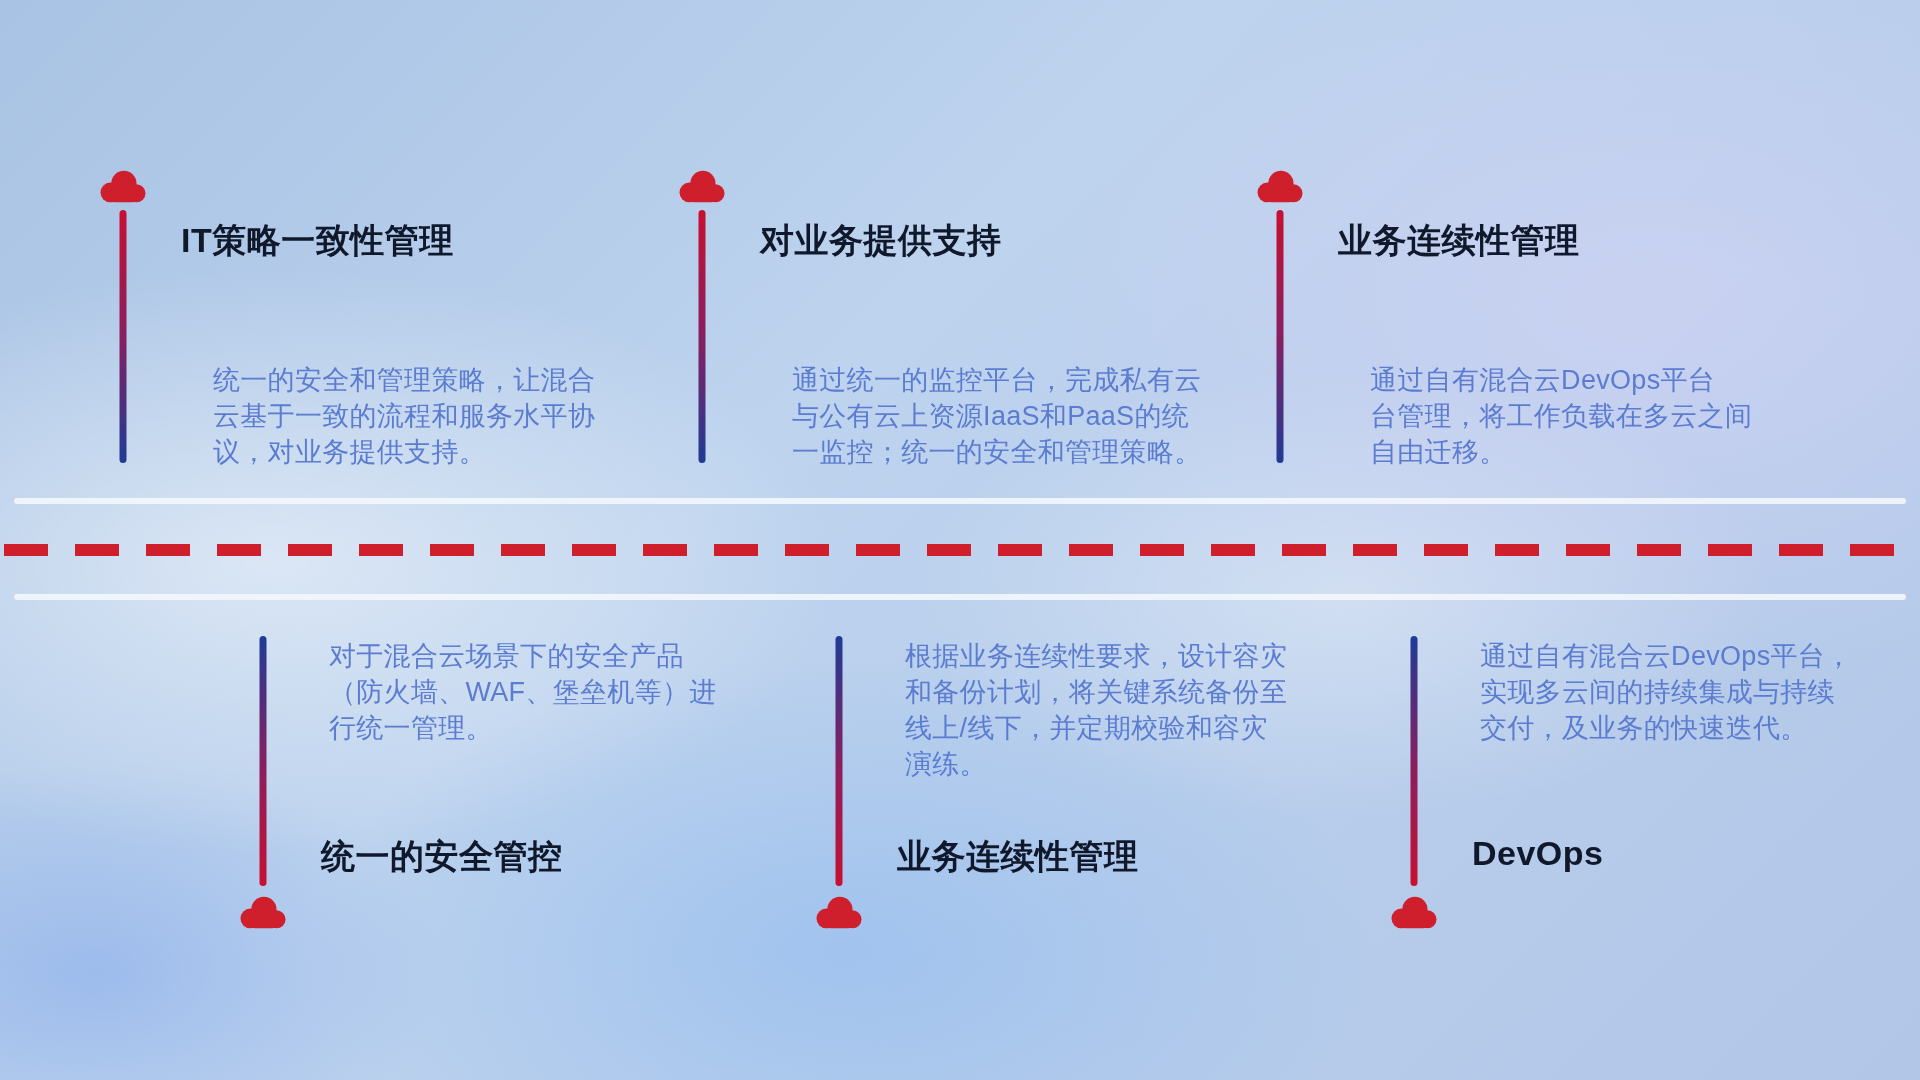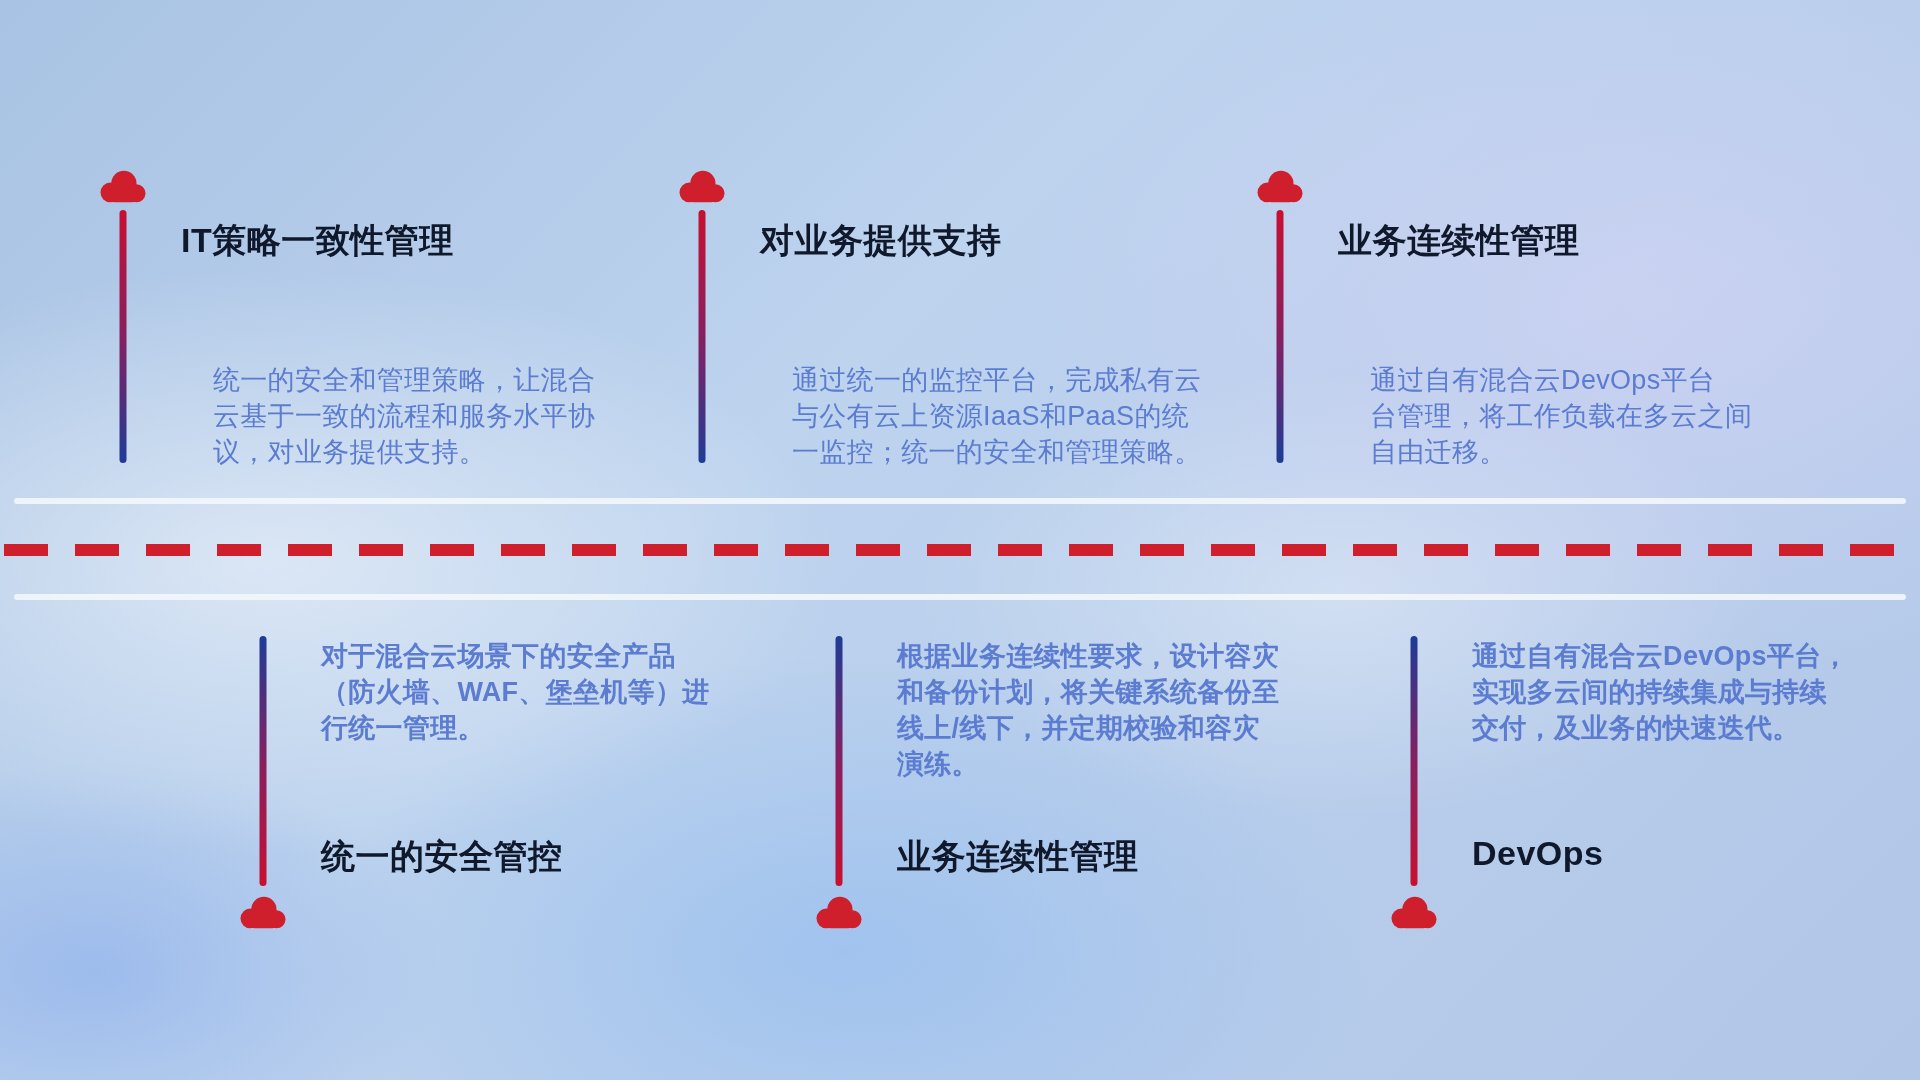--- a/index.html
+++ b/index.html
@@ -43,21 +43,21 @@
   .item.bottom .cloud{top:258px;}
   .cloud svg{display:block;width:54px;height:38px;fill:var(--accent-red);}
   .content{position:absolute;left:58px;width:470px;}
   .item.top .content{top:0;}
   .item.bottom .content{top:0;}
   .title{font-size:34px;font-weight:600;color:var(--title-text);letter-spacing:.5px;
     font-family:"Liberation Sans","DejaVu Sans",sans-serif;}
   .desc{font-size:27px;line-height:36px;color:var(--description-text);white-space:pre-line;letter-spacing:.3px;}
   .item.top .title{position:absolute;top:50px;left:0;}
   .item.top .desc{position:absolute;top:194px;left:0;margin-left:32px;}
-  .item.bottom .desc{position:absolute;top:2px;left:0;font-weight:bold;}
+  .item.bottom .desc{position:absolute;top:2px;left:8px;}
   .item.bottom .title{position:absolute;top:198px;left:0;}
 </style>
 </head>
 <body>
 
 <div class="canvas">
 
   <div class="divider-line top"></div>
   <div class="divider-dashed"></div>
   <div class="divider-line bottom"></div>

